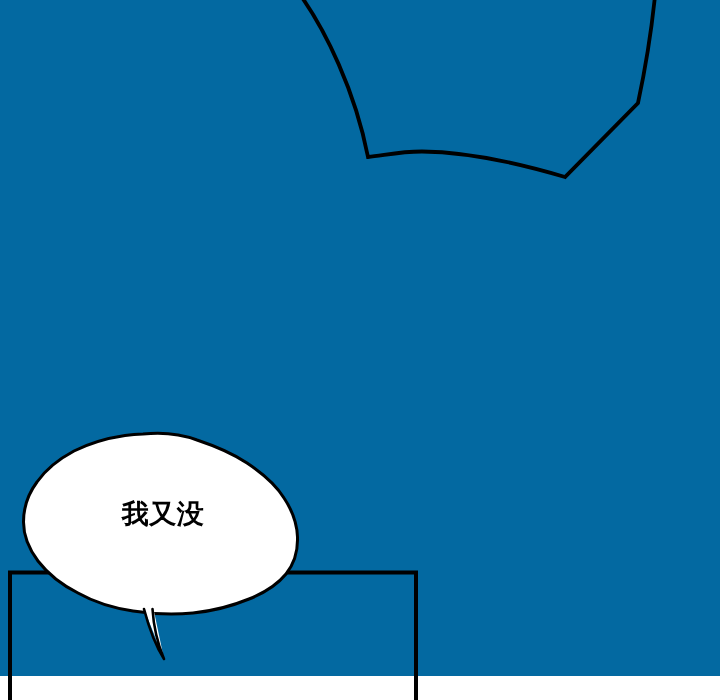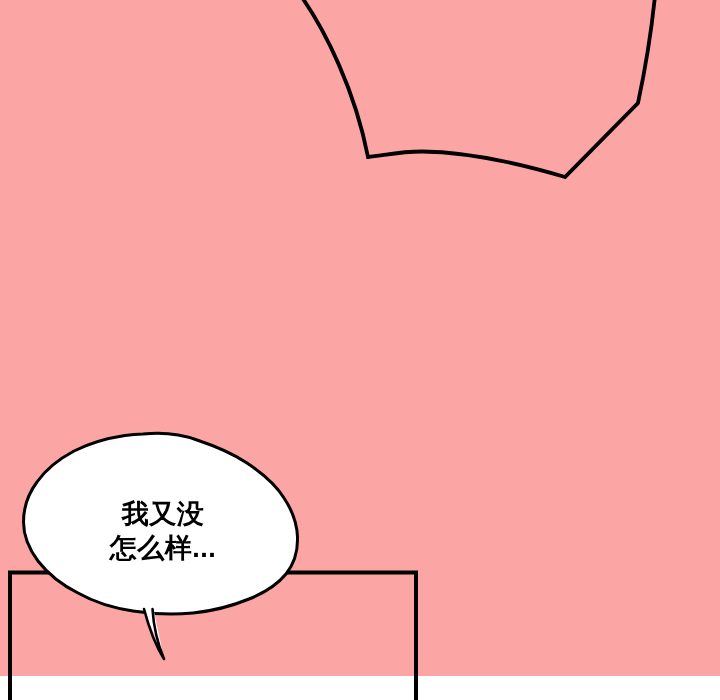--- a/index.html
+++ b/index.html
@@ -10,21 +10,21 @@
     width: 720px;
     height: 700px;
     background: #ffffff;
     overflow: hidden;
     font-family: "Liberation Sans", "DejaVu Sans", sans-serif;
   }
   .canvas {
     position: relative;
     width: 720px;
     height: 676px;
-    background: #fca5a5;
+    background: #0369a1;
   }
   .lineart {
     position: absolute;
     left: 0;
     top: 0;
     width: 720px;
     height: 700px;
     display: block;
   }
   .bubble-text {
@@ -74,16 +74,15 @@
              C 90 443, 108 438, 125 435.5
              C 131 434.7, 137 434.2, 143 434 Z" fill="#ffffff" stroke="#000000" stroke-width="3"></path>
 
     <polygon points="144,609 153.5,609 164,659" fill="#ffffff" stroke="none"></polygon>
     <path d="M 144 609 C 149 628, 155 645, 164 659
              M 164 659 C 157 642, 153.5 626, 152.5 609" fill="none" stroke="#000000" stroke-width="2.6" stroke-linecap="round"></path>
   </svg>
 
   <div class="bubble-text">
     <div>我又没</div>
-    <div>怎么样...</div>
   </div>
 
 </div>
 
 </body></html>

